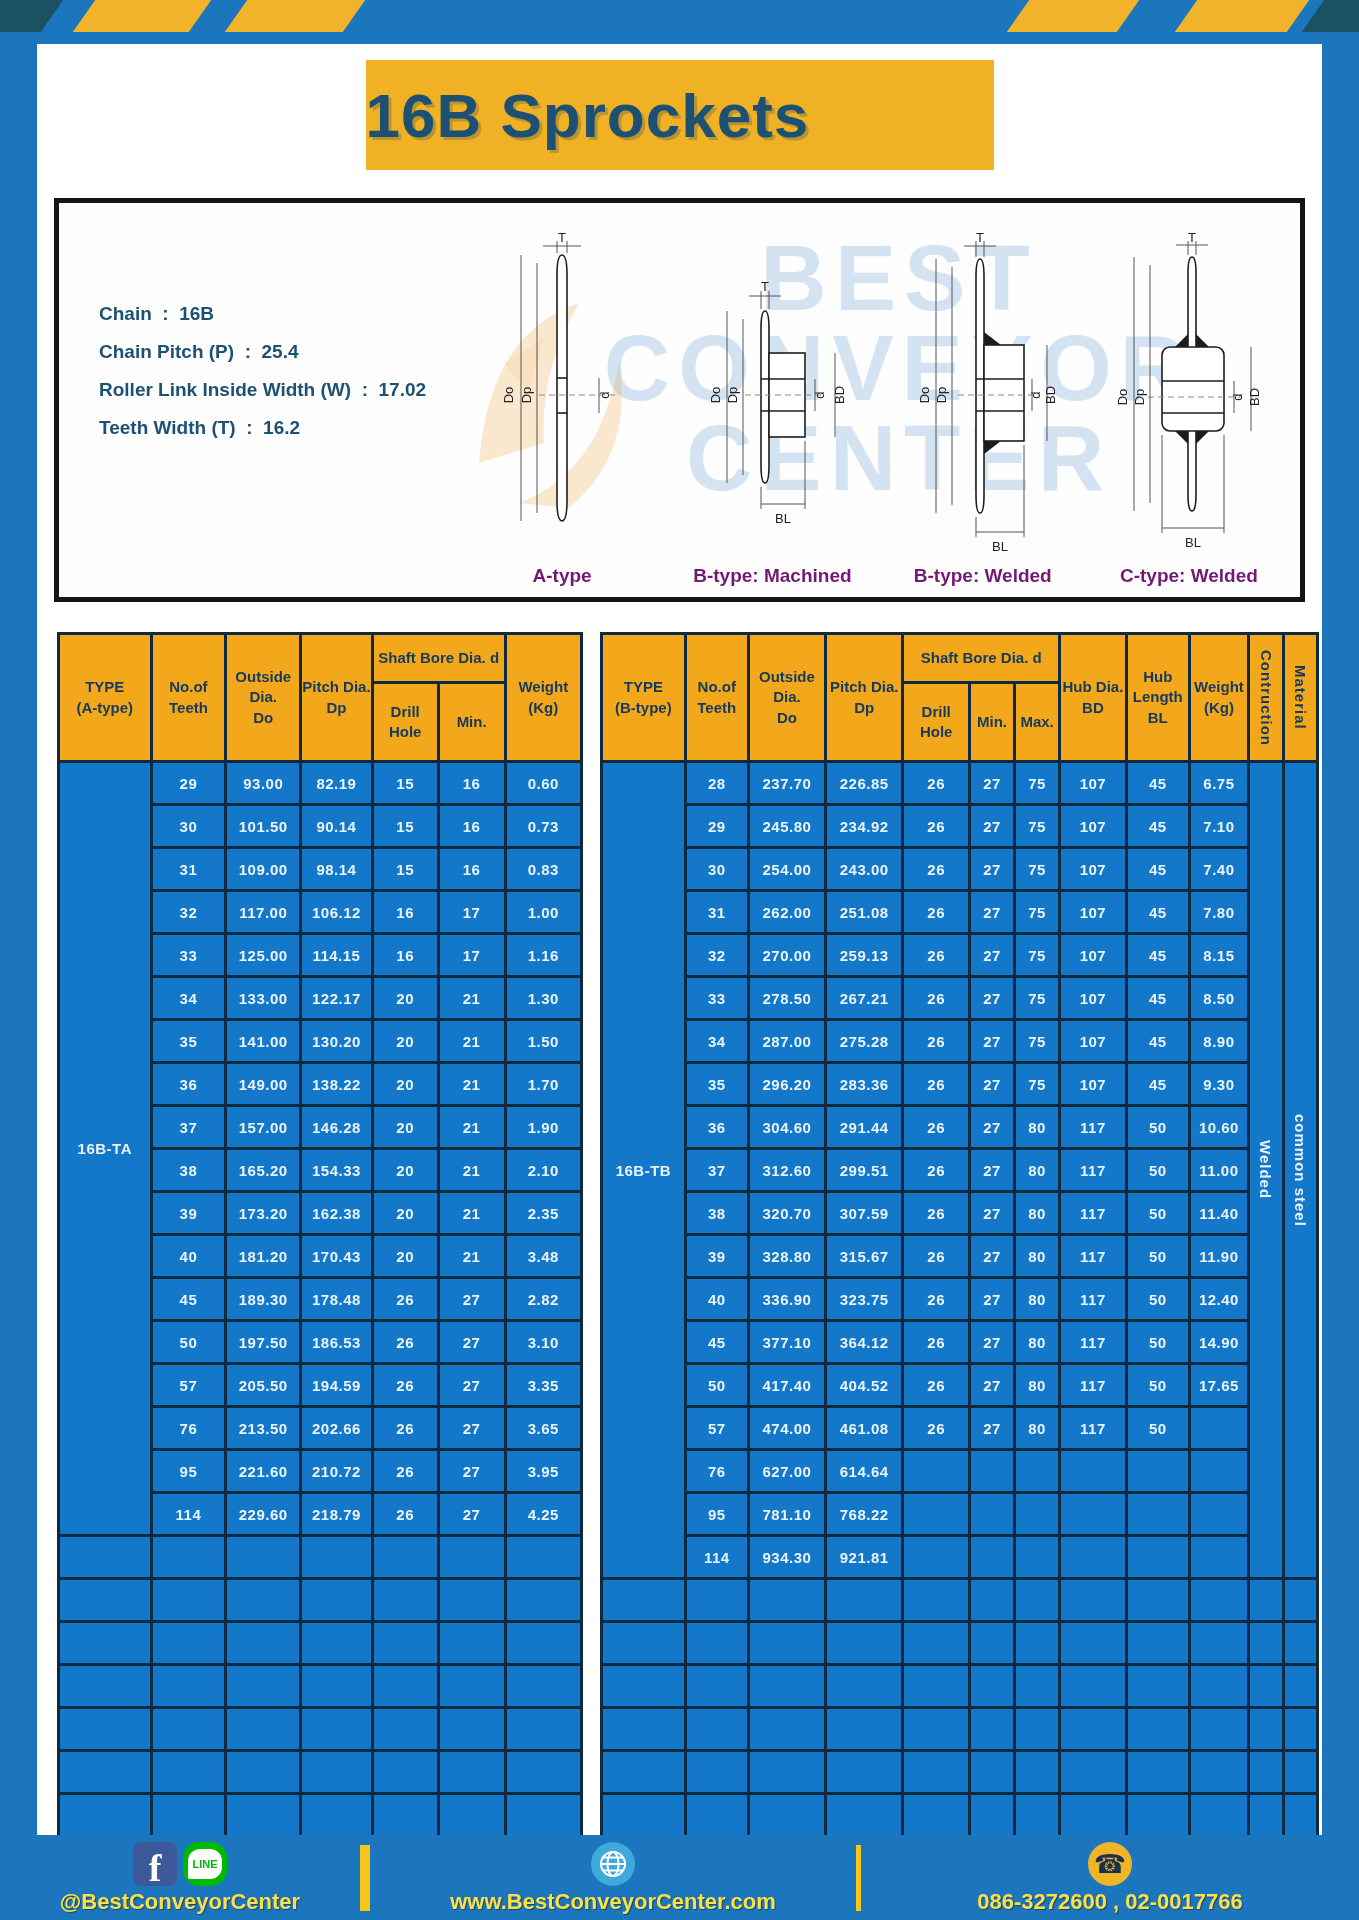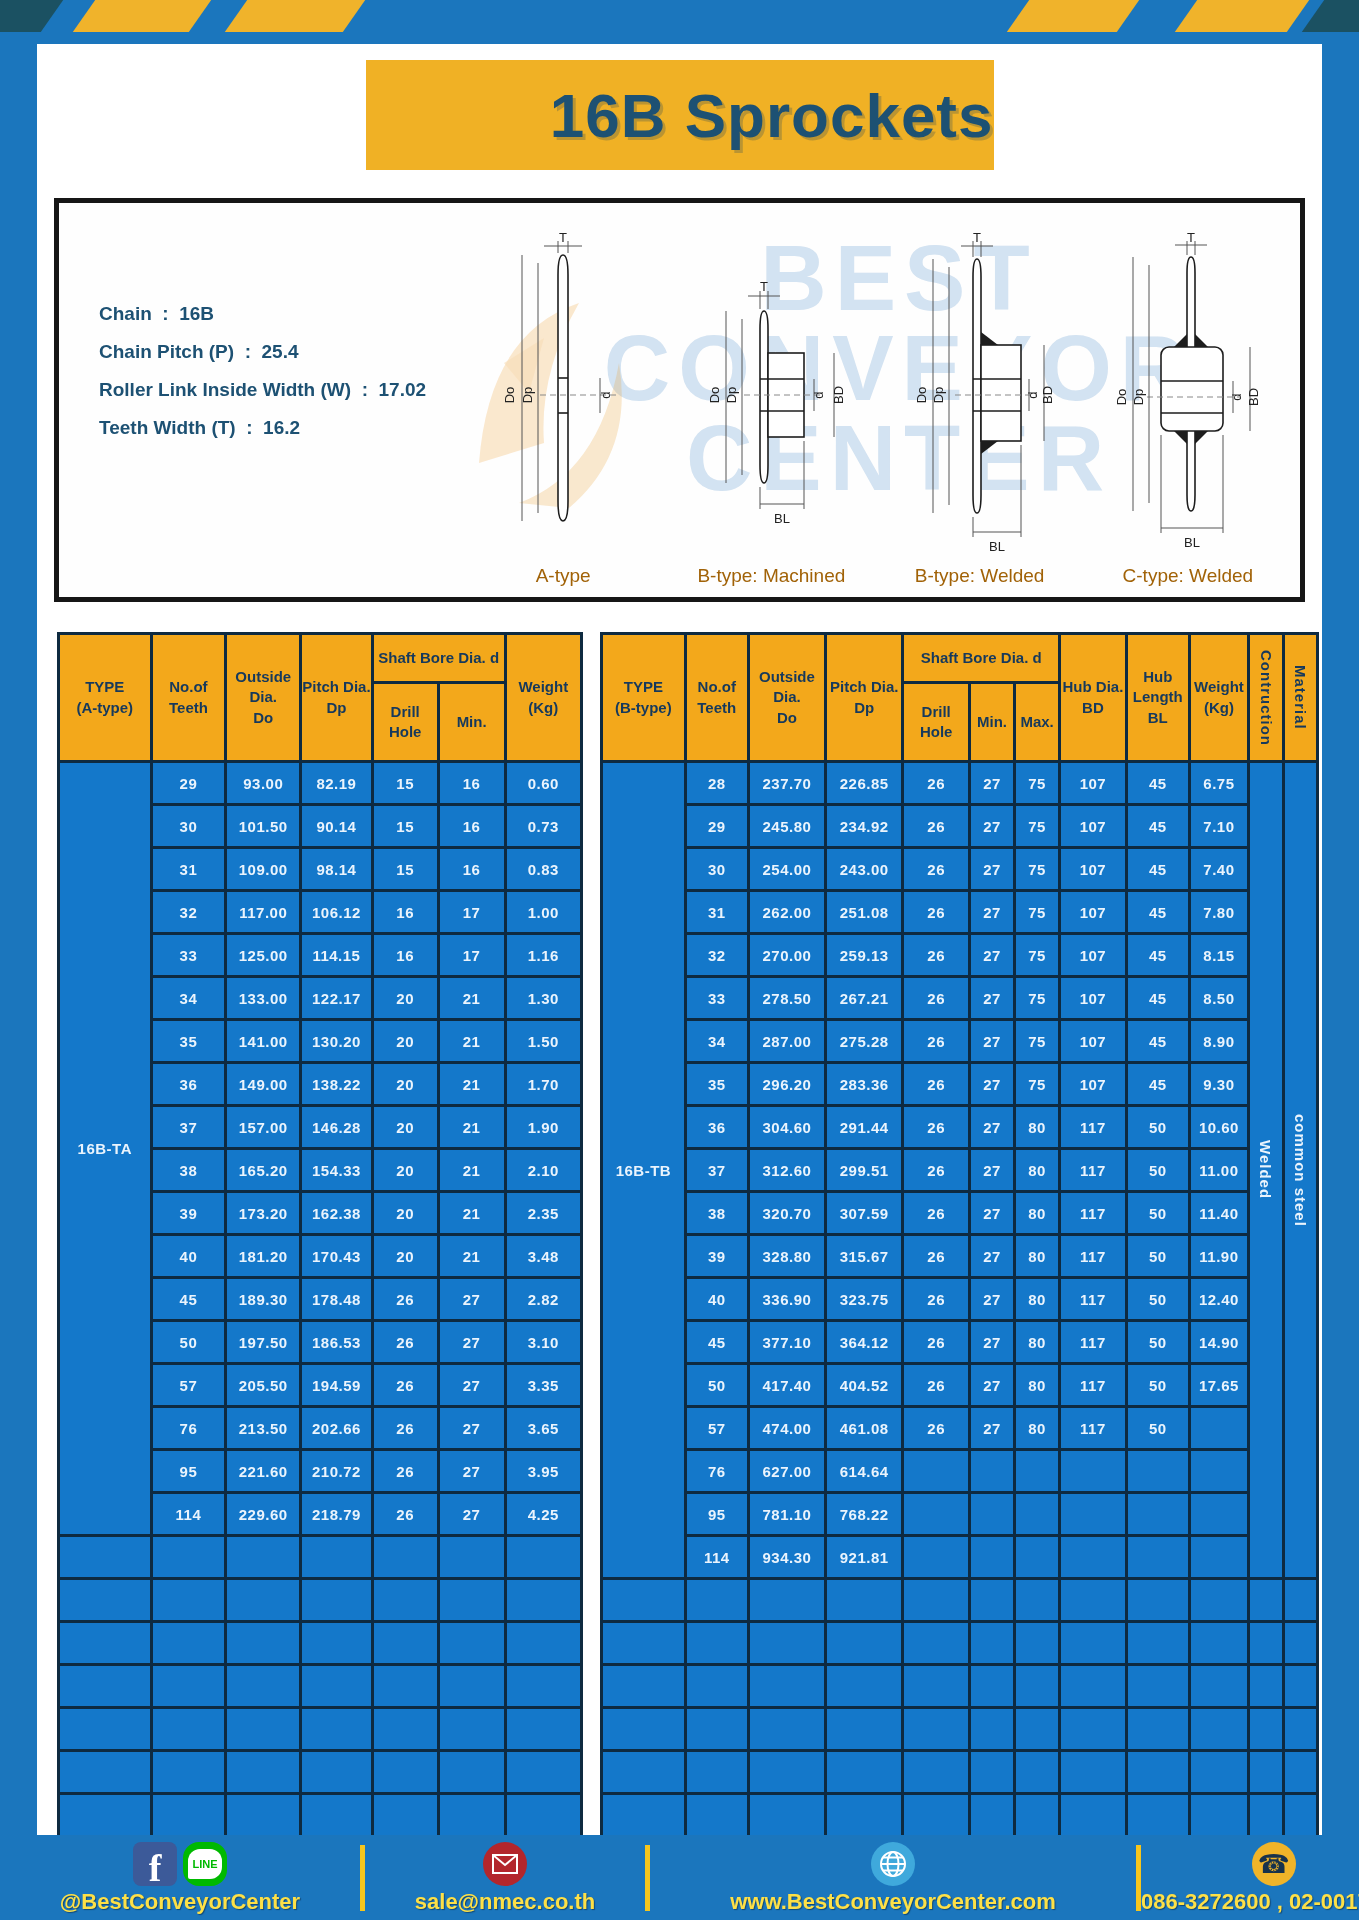--- a/index.html
+++ b/index.html
@@ -19,21 +19,21 @@
   .s4{left:1186px;width:112px;}
   .s-teal-r{right:-40px;width:86px;}
   
   .page{
     position:absolute;top:44px;left:37px;width:1285px;height:1791px;
     background:#ffffff;overflow:hidden;
   }
   
   .title-box{
     margin:16px auto 0;width:628px;height:110px;background:#f0b125;
-    display:flex;align-items:center;justify-content:flex-end;
+    display:flex;align-items:center;justify-content:flex-start;
   }
   .title-box h1{
     margin:0;font-size:62px;font-weight:800;color:#1d5173;letter-spacing:1px;
     text-shadow:3px 3px 0 rgba(23,62,90,0.25);
   }
   
   .spec-panel{
     margin:28px auto 0;width:1241px;height:394px;border:5px solid #161616;
     position:relative;background:#fefefe;
   }
@@ -43,21 +43,21 @@
     position:absolute;left:480px;top:30px;width:720px;text-align:center;z-index:1;
     color:rgba(168,200,230,0.5);font-weight:800;font-size:92px;line-height:0.98;
     letter-spacing:8px;pointer-events:none;user-select:none;
   }
   .wm-logo{position:absolute;left:390px;top:40px;z-index:1;opacity:0.55;pointer-events:none;}
   .drawings{
     position:absolute;left:400px;right:8px;top:10px;bottom:10px;z-index:2;
     display:flex;justify-content:space-around;align-items:flex-end;
   }
   .drawing{display:flex;flex-direction:column;align-items:center;}
-  .drawing .caption{font-size:19px;color:#a16207;margin-top:2px;}
+  .drawing .caption{font-size:19px;color:#701a75;margin-top:2px;font-weight:bold;}
   .dim{stroke:#555;stroke-width:1;fill:none;}
   .dimdash{stroke:#888;stroke-width:1;stroke-dasharray:6 4;fill:none;}
   .part{stroke:#1d1d1d;stroke-width:1.6;fill:#fff;}
   .weld{fill:#1d1d1d;stroke:none;}
   .dimtxt{font-size:13px;fill:#222;font-family:"Liberation Sans",sans-serif;}
   
   .tables{margin:30px 3px 0 20px;display:flex;gap:17px;}
   table{border-collapse:collapse;table-layout:fixed;}
   .tbl-left{width:526px;}
   .tbl-right{width:719px;}
@@ -850,31 +850,20 @@
         </div>
       <div class="icon-line">
         <div class="bubble">
             <span>LINE</span>
           </div>
       </div>
     </div>
     <div class="label">@BestConveyorCenter</div>
   </div>
   <div class="divider"></div>
-  <div class="f-sec sec-mail">
-    <div class="f-icons">
-      <div class="icon-circle icon-mail">
-        <svg width="26" height="20" viewBox="0 0 26 20">
-          <rect x="1" y="1" width="24" height="18" fill="none" stroke="#fff" stroke-width="2"></rect>
-          <path d="M1,1 L13,11 L25,1" fill="none" stroke="#fff" stroke-width="2"></path>
-        </svg>
-      </div>
-    </div>
-    <div class="label">sale@nmec.co.th</div>
-  </div>
   <div class="divider"></div>
   <div class="f-sec sec-web">
     <div class="f-icons">
       <div class="icon-circle icon-globe">
         <svg width="30" height="30" viewBox="0 0 30 30">
           <circle cx="15" cy="15" r="12" fill="none" stroke="#fff" stroke-width="2"></circle>
           <ellipse cx="15" cy="15" rx="5.5" ry="12" fill="none" stroke="#fff" stroke-width="2"></ellipse>
           <line x1="3" y1="15" x2="27" y2="15" stroke="#fff" stroke-width="2"></line>
           <line x1="5" y1="8.5" x2="25" y2="8.5" stroke="#fff" stroke-width="2"></line>
           <line x1="5" y1="21.5" x2="25" y2="21.5" stroke="#fff" stroke-width="2"></line>

